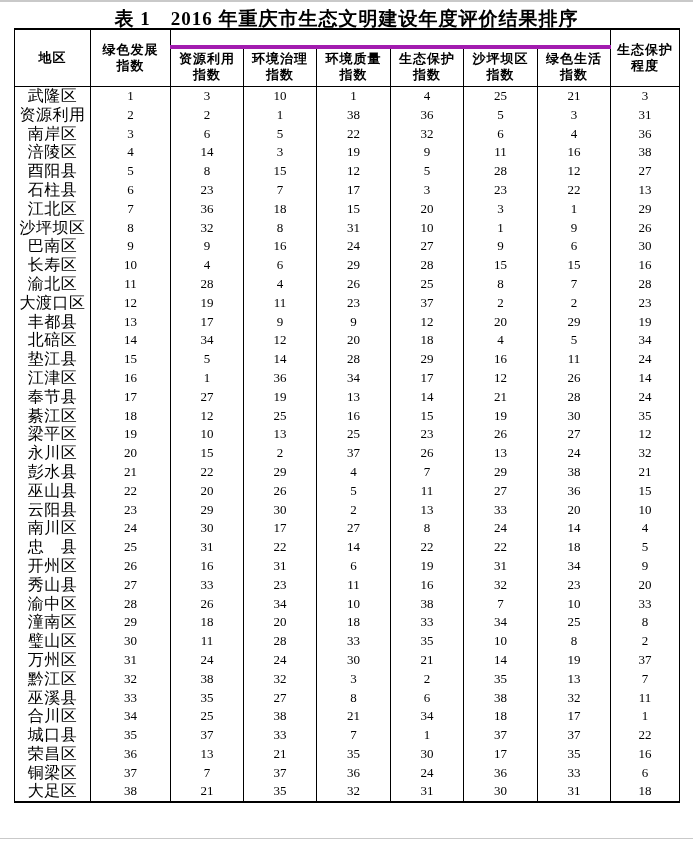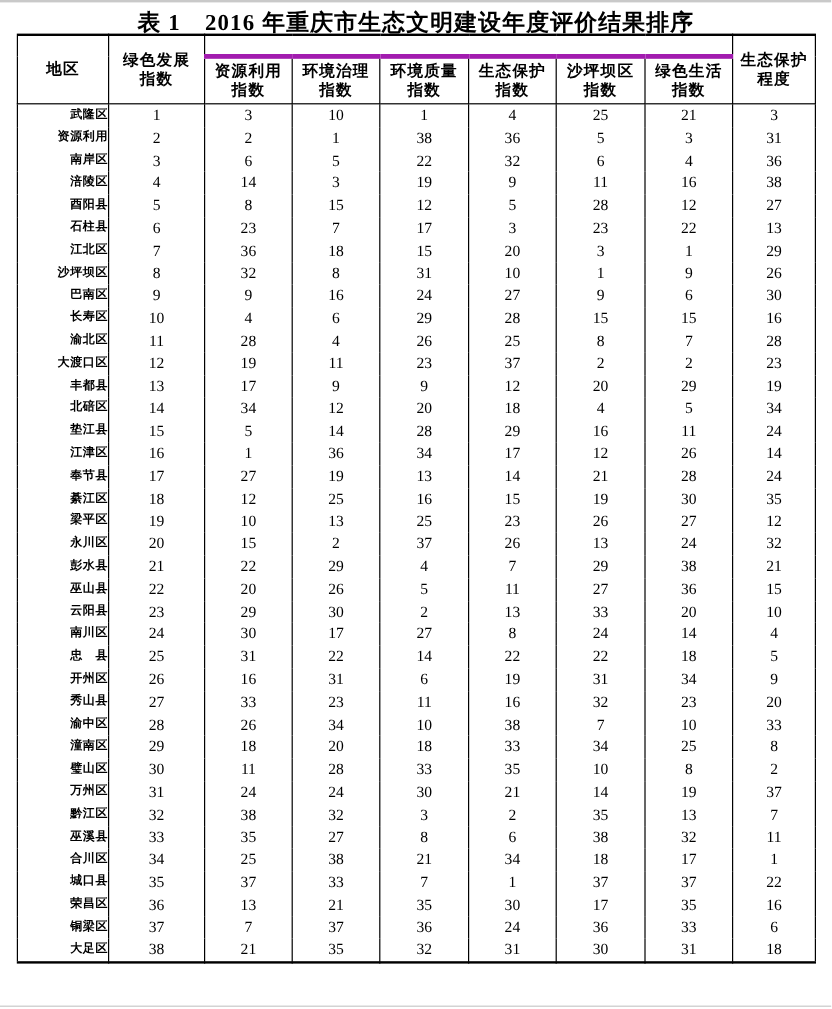--- a/index.html
+++ b/index.html
@@ -27,21 +27,21 @@
   }
   thead th{
     font-weight:bold;font-size:13px;line-height:16px;
     letter-spacing:1px;text-align:center;vertical-align:middle;
     white-space:pre-line;border-bottom:1px solid #000;
   }
   tr.hdr-top{height:18px;}
   tr.hdr-sub th{height:37px;border-top:4px solid #a21caf;font-family:Liberation Mono, monospace;}
   th.spacer{border-bottom:1px solid #000;}
   tbody td{height:18.8px;font-size:13px;line-height:18.8px;vertical-align:middle;}
-  td.region{text-align:right;padding-left:8px;font-size:10px;letter-spacing:0.5px;white-space:nowrap;font-weight:bold;}
+  td.region{text-align:center;padding-left:8px;font-size:16px;letter-spacing:0.5px;white-space:nowrap;}
   td.num{text-align:center;}
   .note{
     position:absolute;top:816px;left:20px;width:660px;
     font-size:13.5px;letter-spacing:0.2px;white-space:nowrap;
   }
 </style>
 </head>
 <body>
 
 <div class="page">

